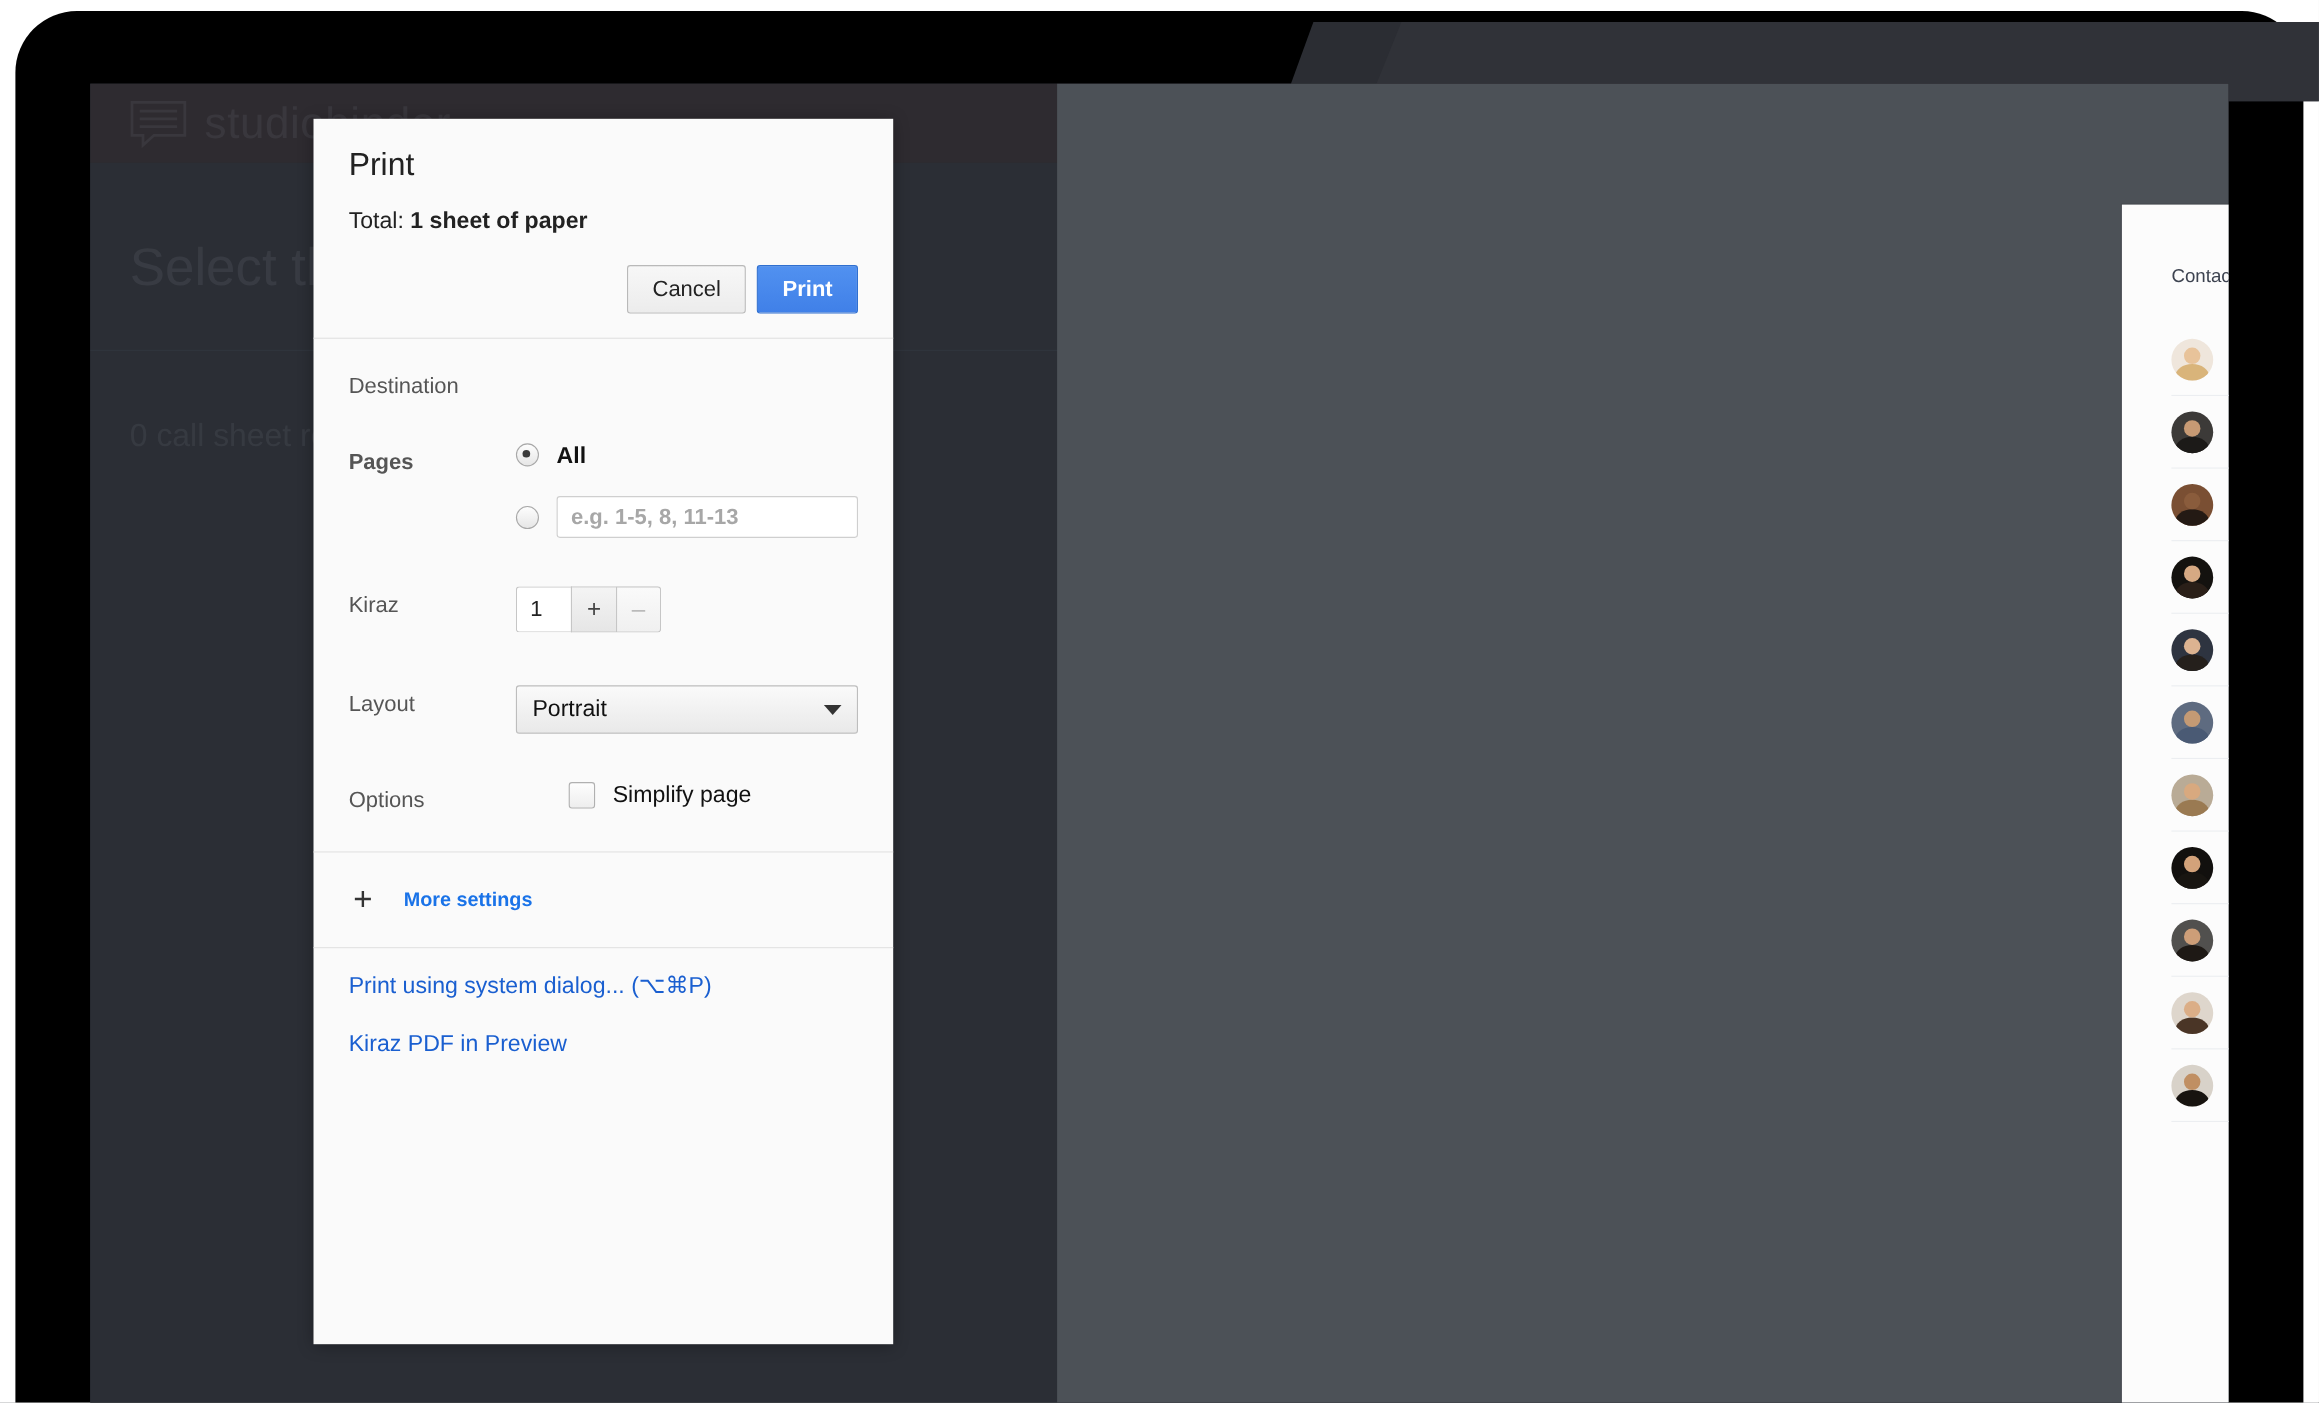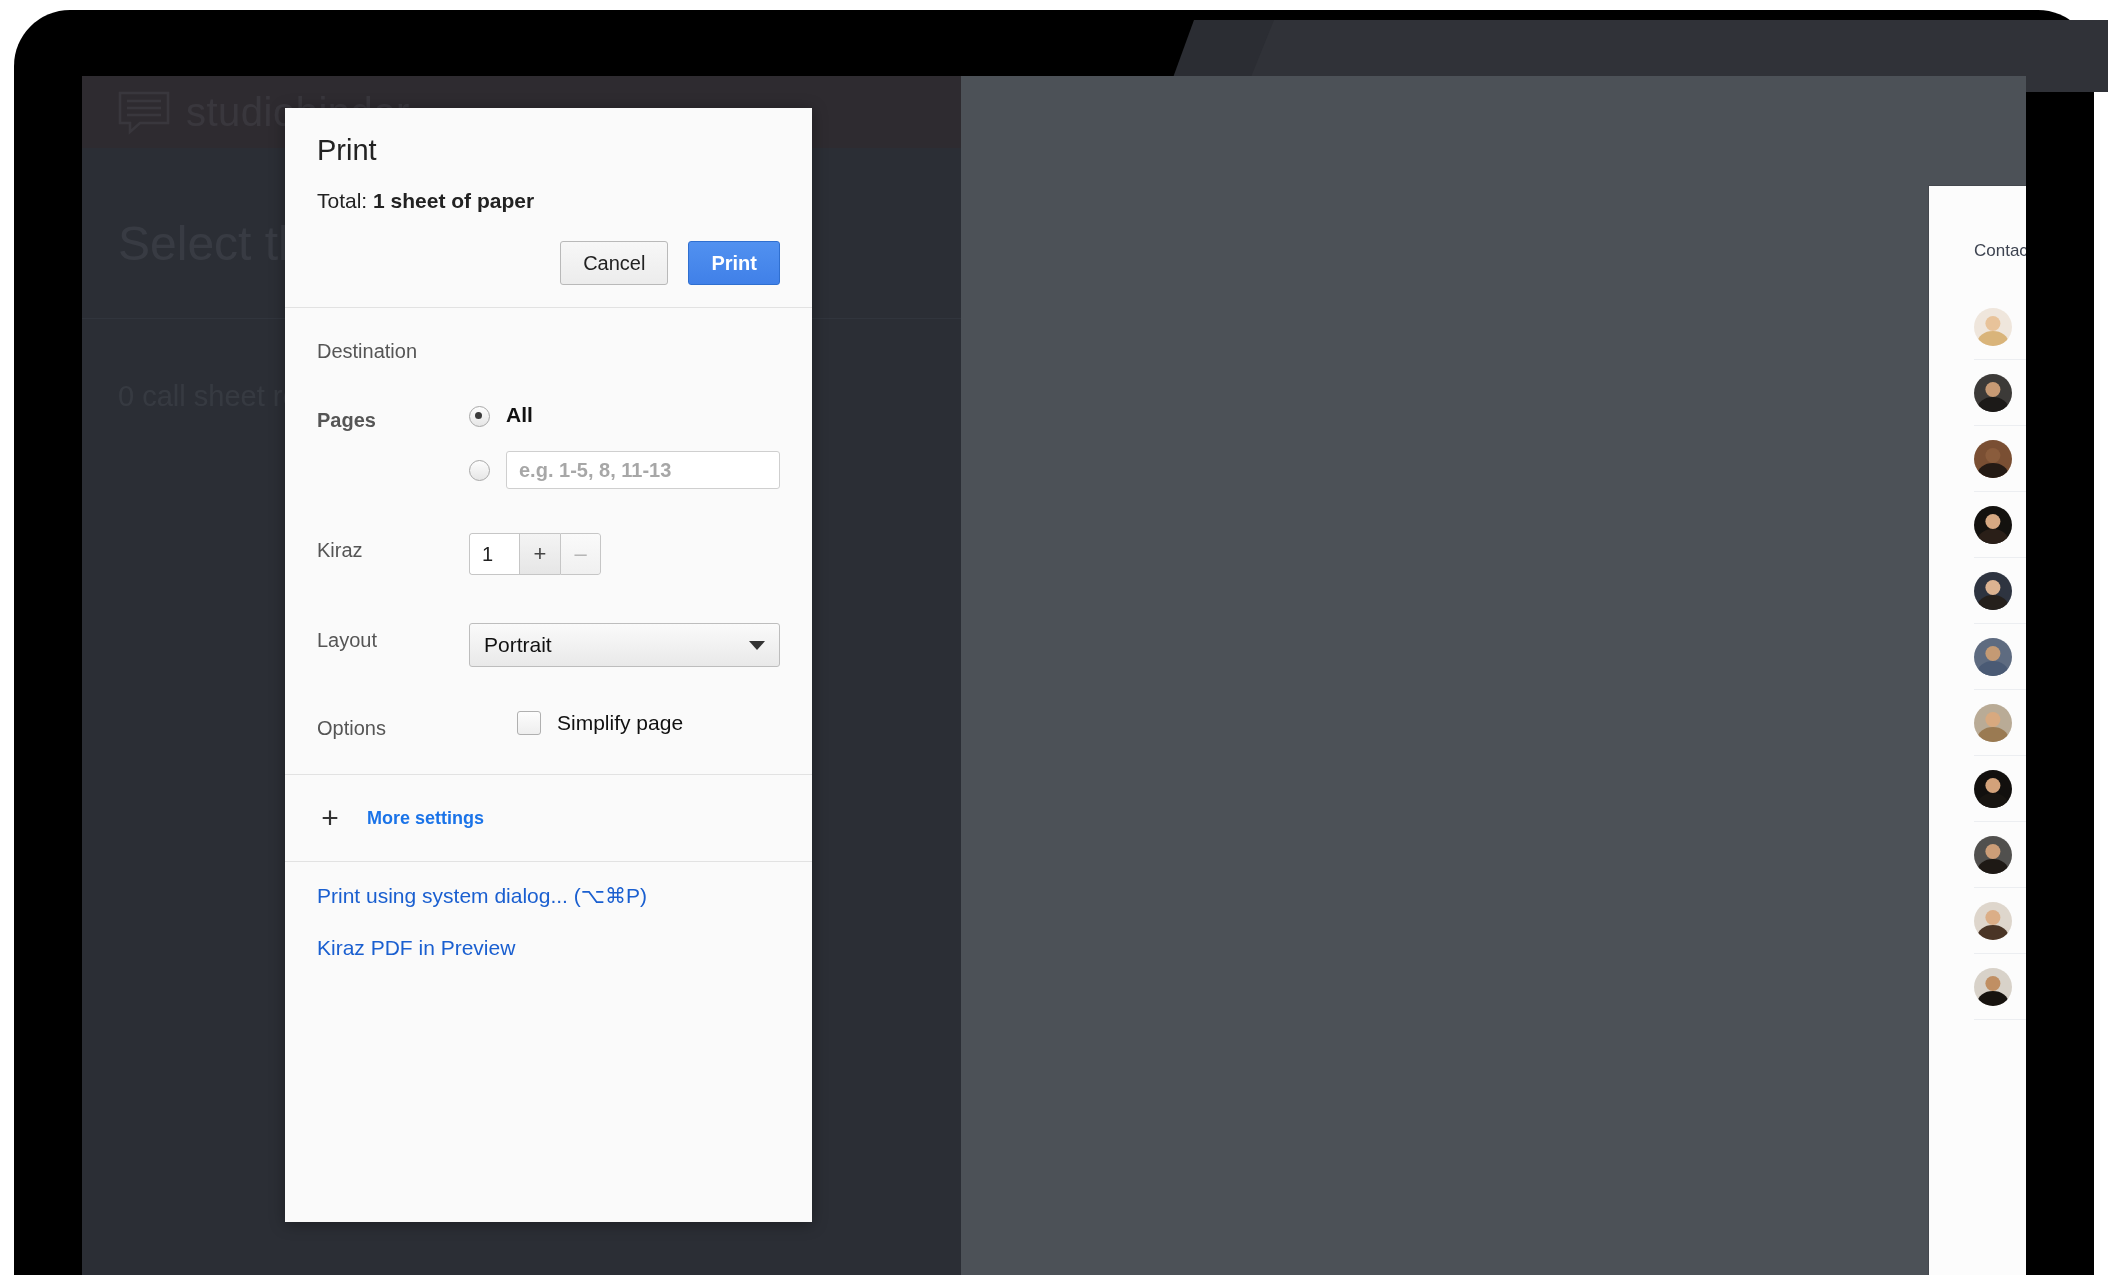--- a/index.html
+++ b/index.html
@@ -95,21 +95,21 @@
   #print-dialog{
     position:absolute;left:285px;top:108px;width:527px;height:1114px;
     background:#fafafa;box-shadow:0 2px 14px rgba(0,0,0,.35);
     font-family:"Liberation Sans",sans-serif;
   }
   .pd-head{padding:26px 32px 0 32px;}
   .pd-title{font-size:29px;color:#222;font-weight:400;}
   .pd-total{font-size:21px;color:#222;margin-top:22px;}
   .pd-total b{font-weight:bold;}
   .pd-actions{
-    display:flex;justify-content:flex-end;gap:20px;margin-top:28px;padding-right:32px;
+    display:flex;justify-content:flex-end;gap:10px;margin-top:28px;padding-right:32px;
     padding-bottom:22px;
   }
   .btn{
     font-size:20px;padding:9px 22px;border-radius:3px;cursor:pointer;
     font-family:"Liberation Sans",sans-serif;line-height:1.2;
   }
   .btn-cancel{
     background:linear-gradient(#f7f7f7,#ececec);border:1px solid #b9b9b9;color:#222;
   }
   .btn-print{
@@ -131,21 +131,21 @@
   .printer-icon{flex:0 0 44px;margin-right:14px;}
   .dest-text{line-height:1.2;}
   .dest-name{font-size:21px;color:#111;white-space:nowrap;}
   .dest-model{font-size:19px;color:#9a9a9a;white-space:nowrap;margin-top:2px;}
   .change-btn{
     margin-top:16px;font-size:19px;padding:8px 18px;border-radius:3px;
     background:linear-gradient(#f7f7f7,#ececec);border:1px solid #b9b9b9;color:#222;
     cursor:pointer;display:inline-block;
   }
 
-  .radio-line{display:flex;align-items:flex-end;}
+  .radio-line{display:flex;align-items:flex-start;}
   .radio{
     width:19px;height:19px;border-radius:50%;
     background:linear-gradient(#fdfdfd,#e6e6e6);border:1px solid #a8a8a8;
     position:relative;flex:0 0 19px;
   }
   .radio.on::after{
     content:"";position:absolute;left:5px;top:5px;width:7px;height:7px;border-radius:50%;
     background:#3b3b3b;
   }
   .radio-label{font-size:21px;color:#111;margin-left:16px;}

